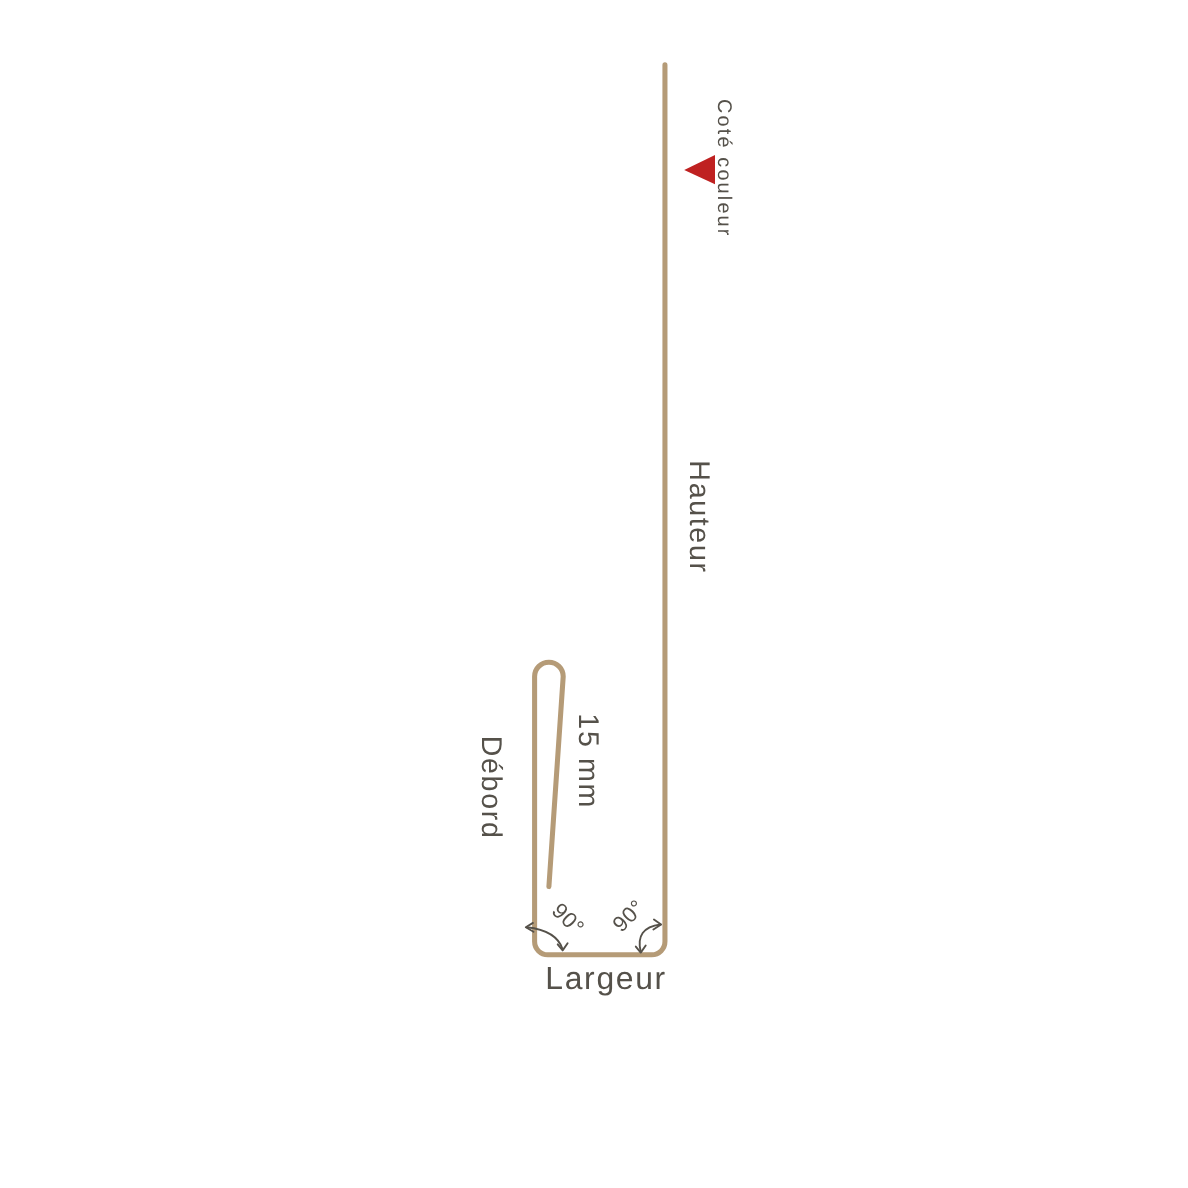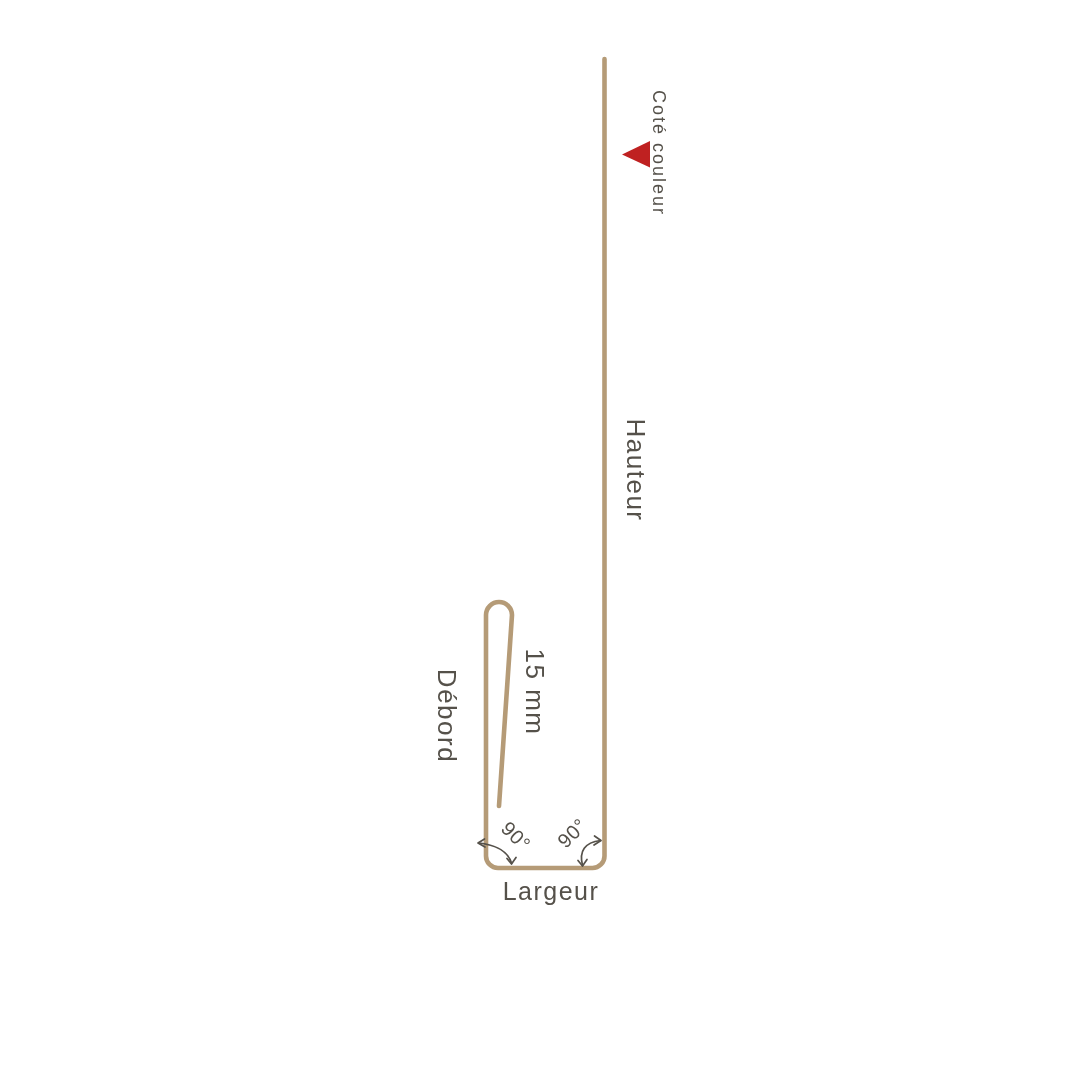--- a/index.html
+++ b/index.html
@@ -47,21 +47,21 @@
   }
   .rot90  { transform: translate(-50%, -50%) rotate(90deg); }
   .rot45  { transform: translate(-50%, -50%) rotate(45deg); }
   .rotm45 { transform: translate(-50%, -50%) rotate(-45deg); }
   .lbl-cote     { left: 659px; top: 153px; font-size: 18px; letter-spacing: 2px; }
   .lbl-hauteur  { left: 636px; top: 470px; font-size: 26px; letter-spacing: 1.5px; }
   .lbl-15mm     { left: 535px; top: 692px; font-size: 26px; letter-spacing: 1.5px; }
   .lbl-debord   { left: 447px; top: 716px; font-size: 26px; letter-spacing: 1.5px; }
   .lbl-90-left  { left: 516px; top: 836px; font-size: 20px; letter-spacing: 0.5px; }
   .lbl-90-right { left: 572px; top: 833px; font-size: 20px; letter-spacing: 0.5px; }
-  .lbl-largeur  { left: 551px; top: 891px; font-size: 25px; letter-spacing: 1.5px; }
+  .lbl-largeur  { left: 551px; top: 891px; font-size: 29px; letter-spacing: 1.5px; }
 </style>
 </head>
 <body>
 
 <div class="canvas">
 
   <svg width="1080" height="1080" viewBox="0 0 1080 1080">
 
     <path class="profile-stroke" d="M 604.5 59
              L 604.5 856

